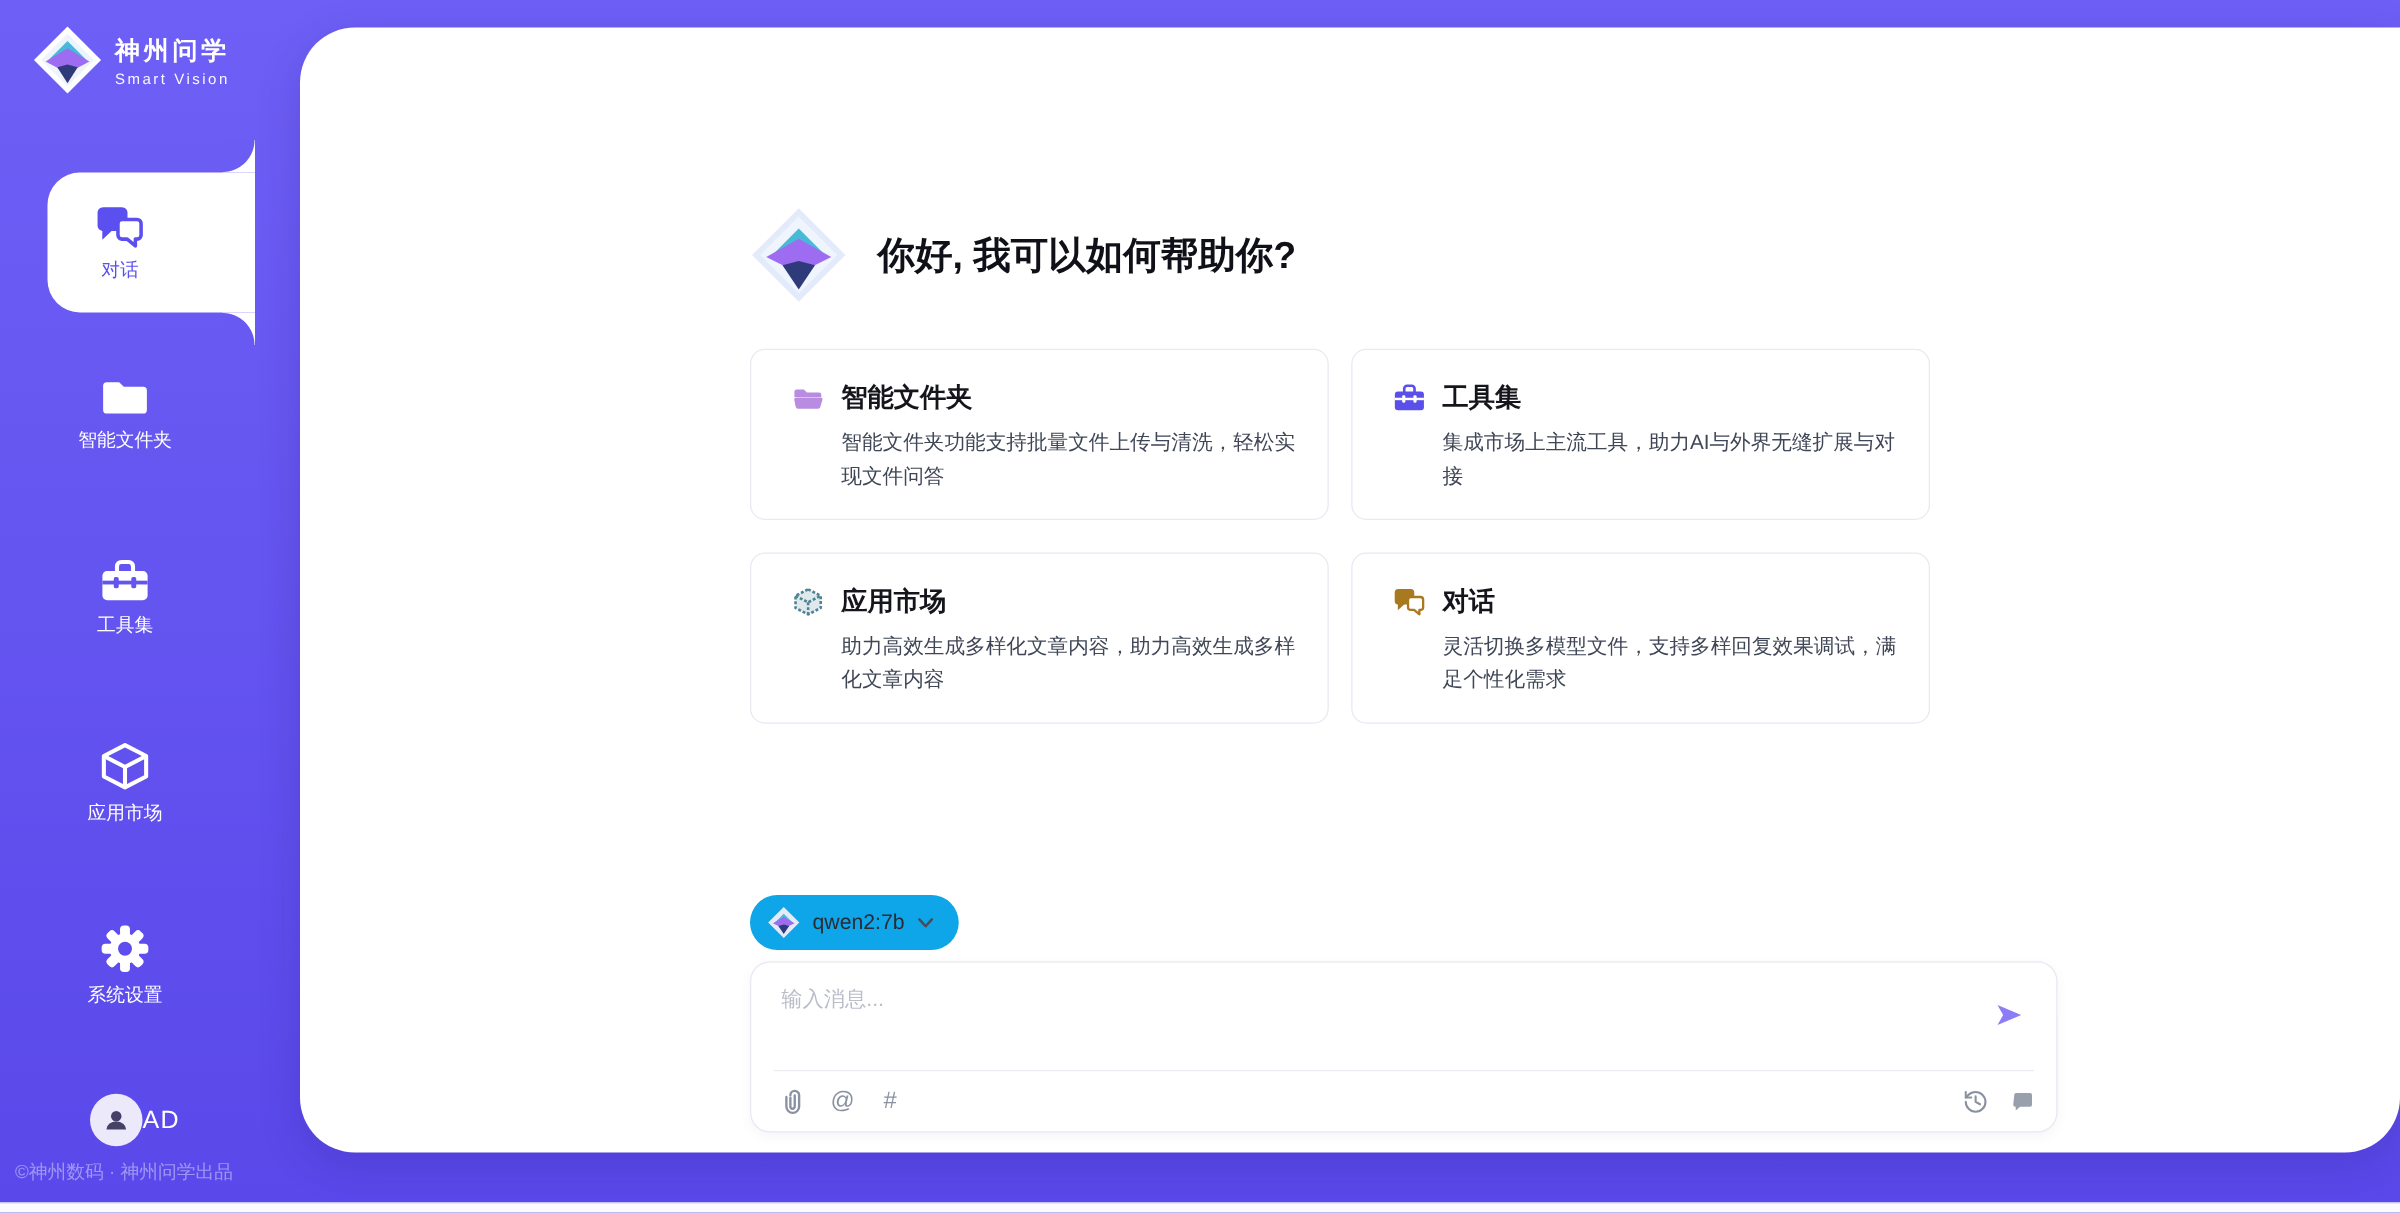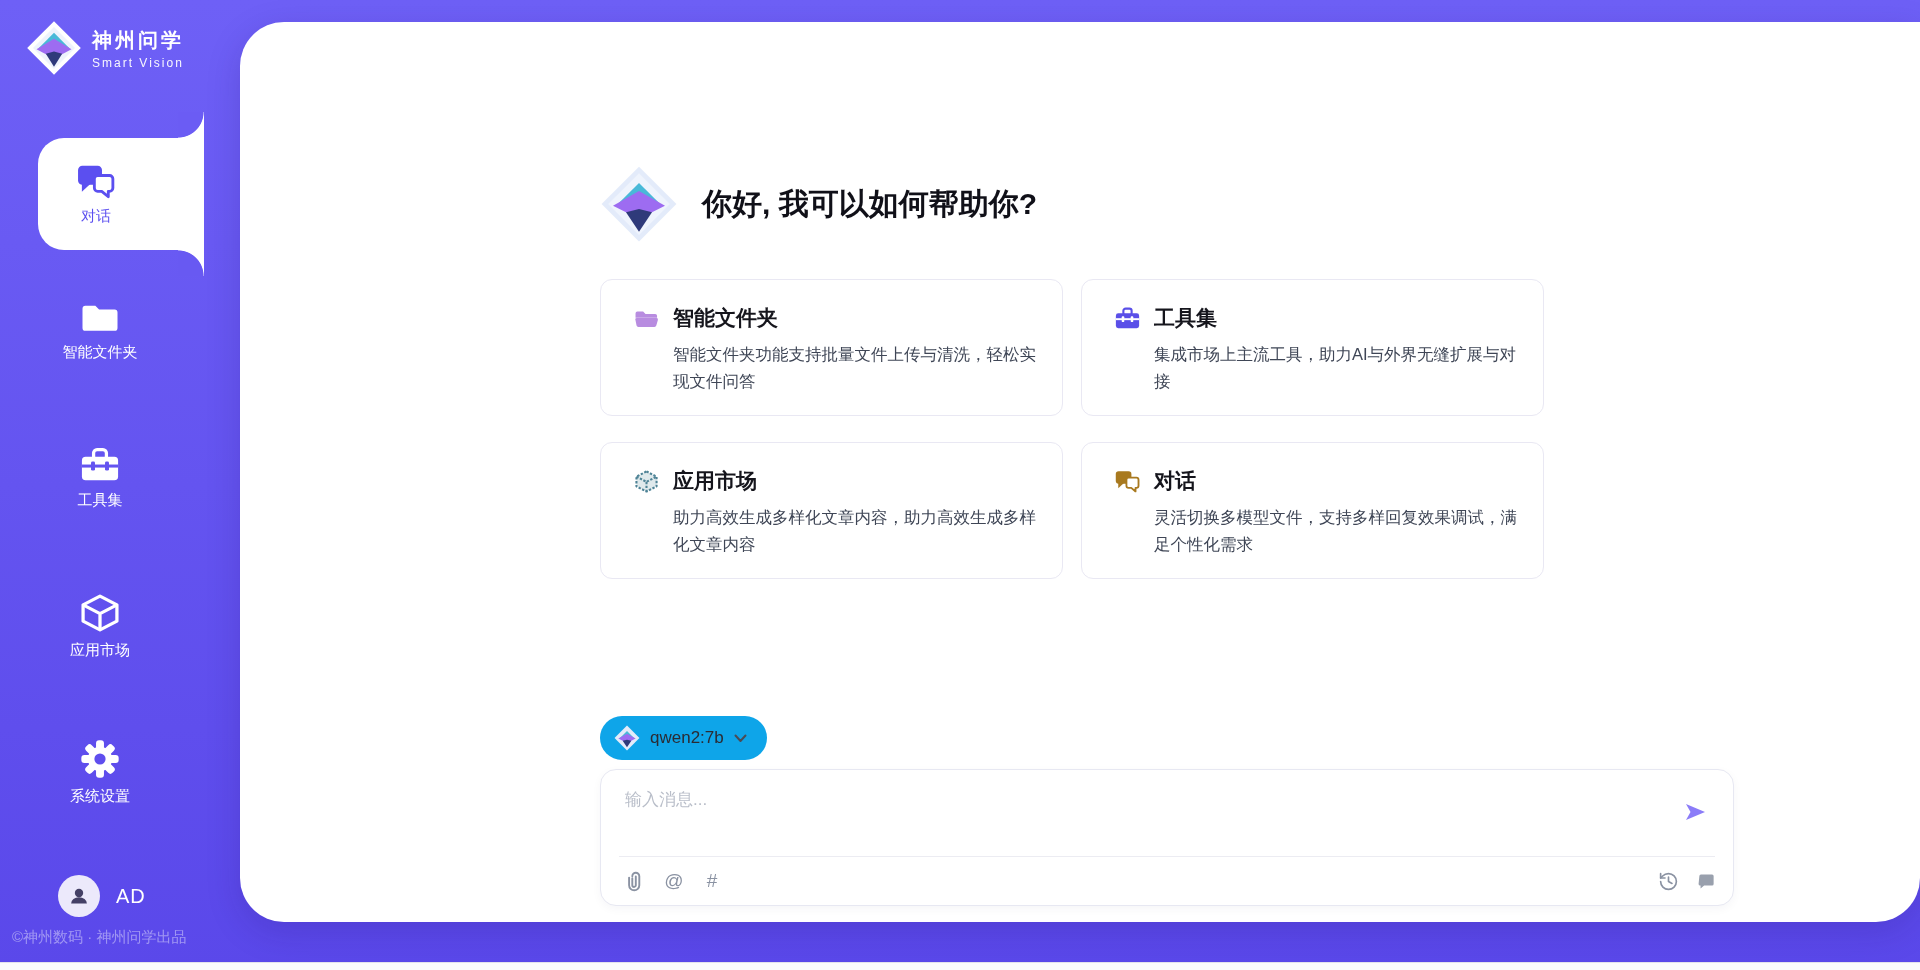--- a/index.html
+++ b/index.html
@@ -20,21 +20,21 @@
   .nav-label { margin-top:7px; font-size:15px; color:#fff; }
 
   .nav-tab { position:absolute; left:38px; right:0; top:138px; height:112px; background:#fff;
     border-radius:26px 0 0 26px; display:flex; align-items:center; justify-content:center; cursor:pointer; }
   .nav-tab .nv-inner { display:flex; flex-direction:column; align-items:center; margin-right:50px; }
   .nav-tab .nav-label { color:#5b4ff0; font-weight:500; }
   .curve { position:absolute; right:0; width:26px; height:26px; }
   .curve.t { top:-26px; background:radial-gradient(circle 26px at 0 0,#6b5cf4 0 25.2px,#fff 26px); }
   .curve.b { bottom:-26px; background:radial-gradient(circle 26px at 0 100%,#6859f2 0 25.2px,#fff 26px); }
 
-  .user-row { position:absolute; left:58px; top:875px; display:flex; align-items:center; gap:16px; cursor:pointer; }
+  .user-row { position:absolute; left:72px; top:875px; display:flex; align-items:center; cursor:pointer; }
   .avatar { width:42px; height:42px; border-radius:50%; background:#ece9fb; display:flex;
     align-items:center; justify-content:center; }
   .user-name { color:#fff; font-size:20px; font-weight:500; letter-spacing:1px; }
   .copyright { position:absolute; left:12px; top:928px; color:rgba(255,255,255,.42); font-size:15px; }
 
   
   .main { position:absolute; left:212px; top:22px; right:0; bottom:48px; background:#fff;
     border-radius:44px 0 44px 44px; box-shadow:0 10px 34px rgba(38,20,120,.20); z-index:1;margin-left:28px; }
   .content { position:absolute; left:360px; top:0; width:944px; height:100%; }
 
@@ -51,21 +51,21 @@
   .card-title { font-size:21px; font-weight:bold; color:#15151c; }
   .card-desc { margin-left:40px; margin-top:9px; font-size:16.5px; line-height:27px; color:#3f4656; }
 
   
   .model-pill { position:absolute; top:694px; left:0; height:44px; border-radius:22px;
     background:#0ea5e9; display:flex; align-items:center; gap:10px; padding:0 20px 0 14px;
     cursor:pointer; }
   .model-logo { width:26px; height:26px; }
   .model-name { font-size:17px; color:#2b2b33; }
 
-  .input-box { position:absolute; top:747px; left:0; width:1134px; height:137px; background:#fff;
+  .input-box { position:absolute; top:747px; left:0; width:1046px; height:137px; background:#fff;
     border:1px solid #e7e8f2; border-radius:16px; box-shadow:0 3px 10px rgba(30,30,80,.04); }
   .msg-input { position:absolute; left:24px; top:18px; width:850px; height:58px; border:none;
     outline:none; resize:none; background:transparent; font-size:17px; color:#333;
     font-family:"Liberation Sans","DejaVu Sans",sans-serif; }
   .msg-input::placeholder { color:#b9bec9; }
   .send-btn { position:absolute; right:26px; top:30px; width:24px; height:24px; cursor:pointer; }
   .in-divider { position:absolute; left:18px; right:18px; top:86px; height:1px; background:#ececf2; }
   .tool-row { position:absolute; left:24px; right:16px; top:87px; height:48px; display:flex;
     align-items:center; gap:16px; color:#8a92a2; }
   .tool-ic { width:22px; height:22px; display:flex; align-items:center; justify-content:center;

